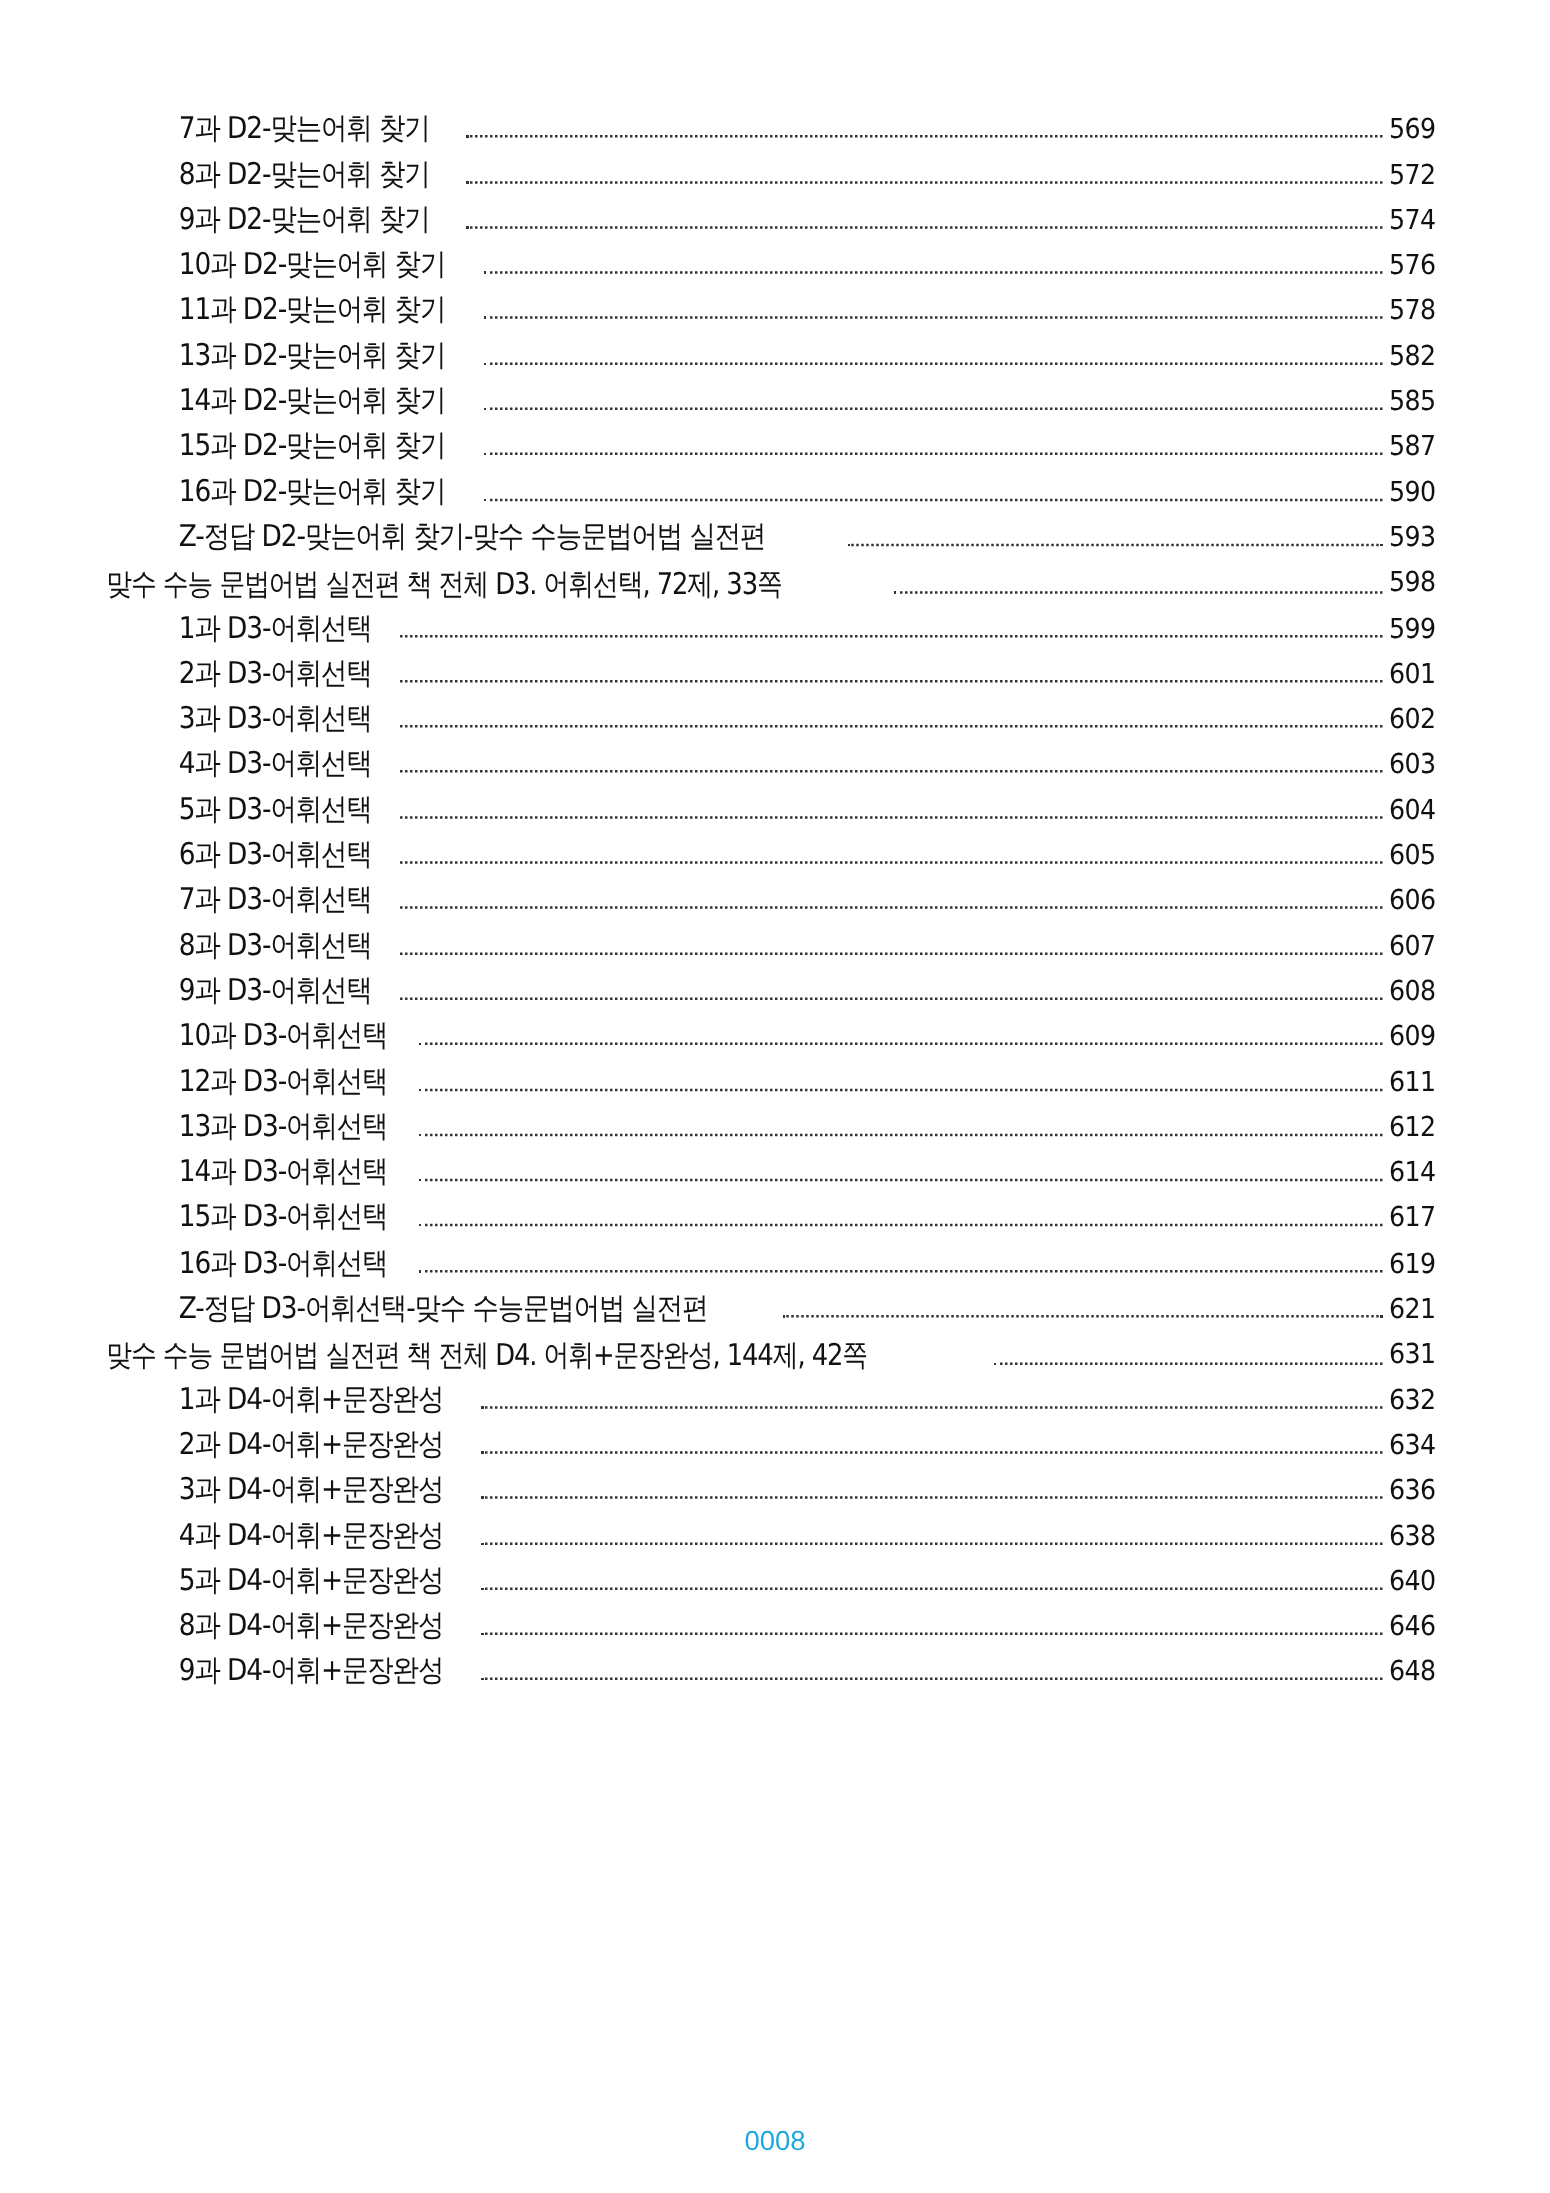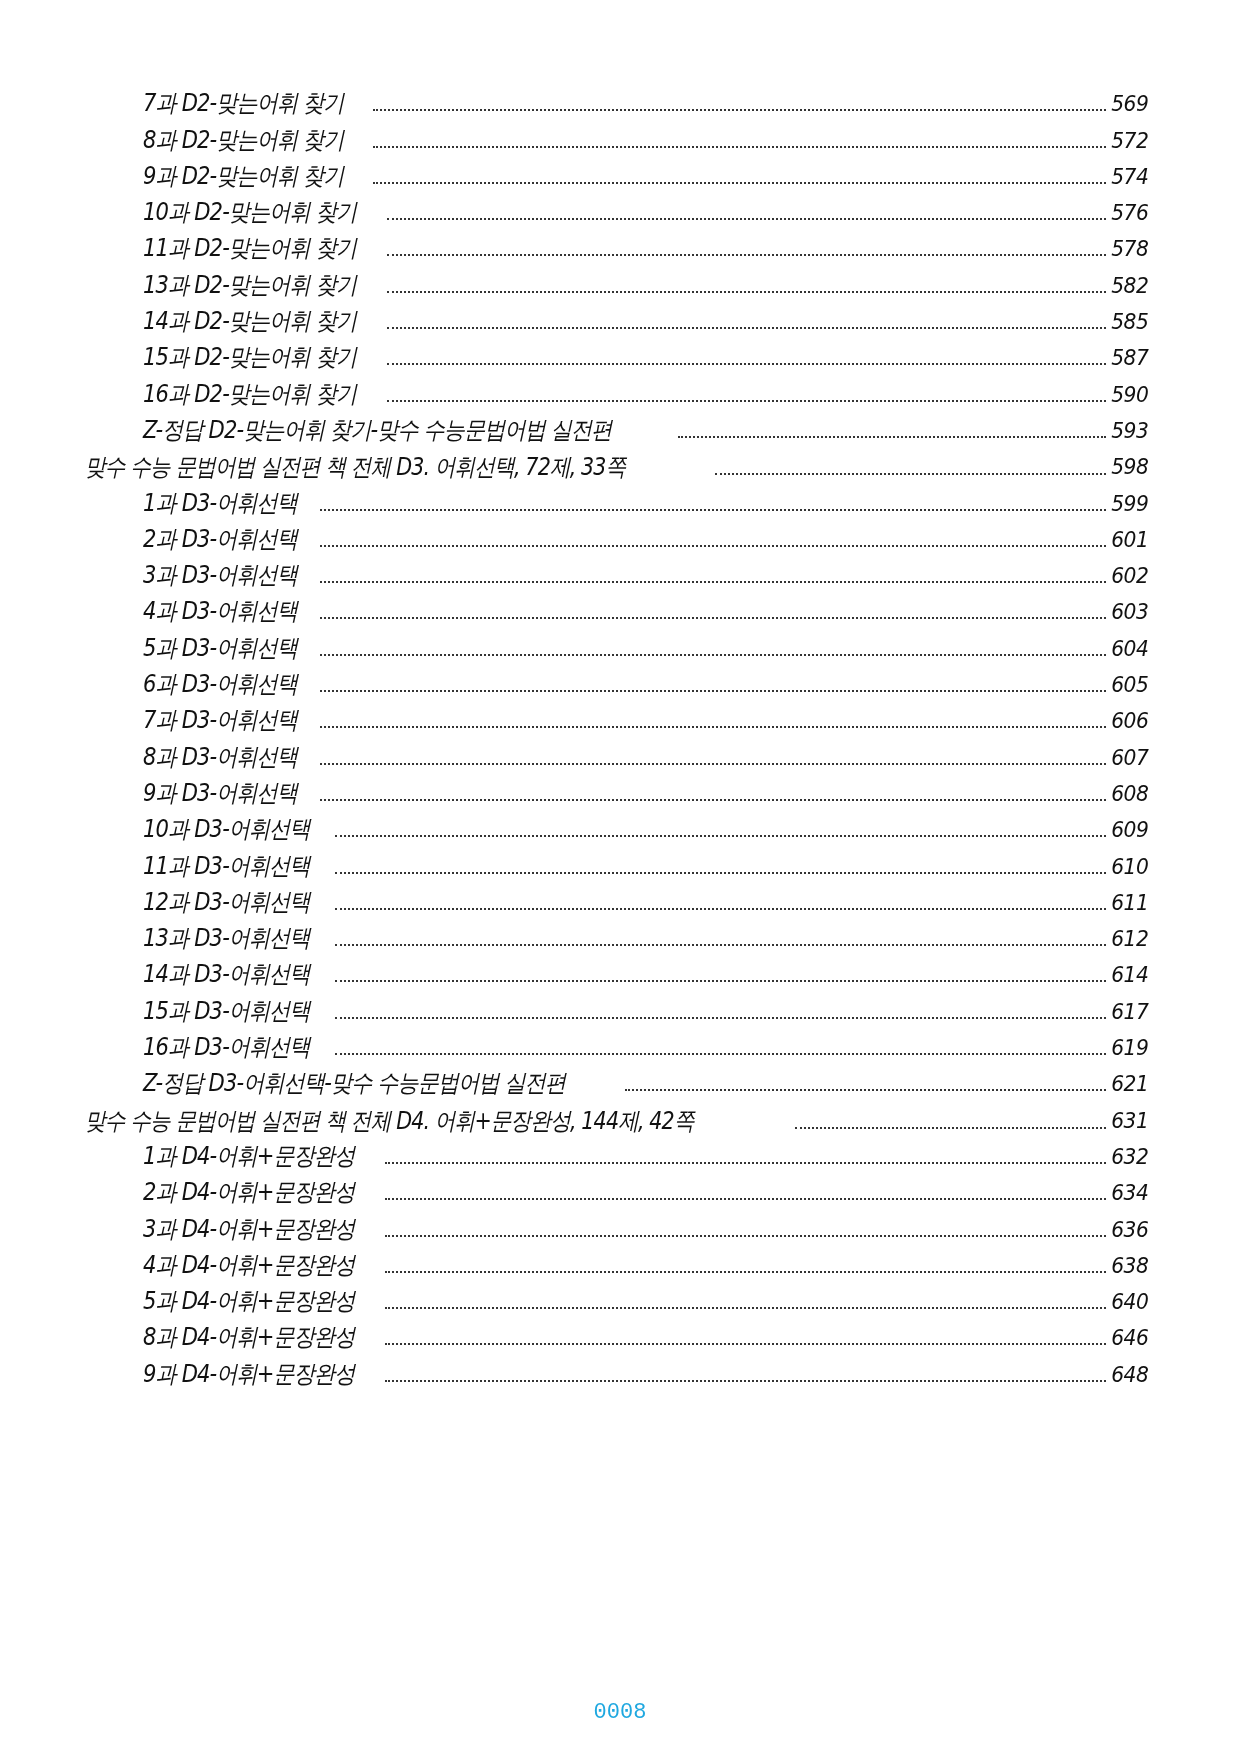--- a/index.html
+++ b/index.html
@@ -1,28 +1,28 @@
 <!DOCTYPE html>
 <html><head>
   <meta charset="utf-8">
   <style>
     html, body { margin: 0; padding: 0; background: #ffffff; }
     body { width: 1240px; height: 1754px; position: relative; overflow: hidden;
            font-family: "DejaVu Sans", "Liberation Sans", sans-serif; color: #111; }
     .toc { position: absolute; left: 0; top: 88px; width: 1240px; }
-    .row { position: relative; height: 36.3px; display: flex; align-items: flex-end; font-style: italic; }
+    .row { position: relative; height: 36.3px; display: flex; align-items: flex-end; }
     .row .entry { display: flex; align-items: baseline; position: absolute; right: 92px; bottom: 6px; }
     .row.l2 .entry { left: 143px; }
     .row.l1 .entry { left: 85px; align-items: flex-end; }
     .title { font-size: 24px; letter-spacing: -1px; white-space: nowrap; line-height: 28px; transform: scaleX(0.88); transform-origin: left bottom; }
     .row.l1 .title { transform: scaleX(0.86); }
     .leader { flex: 1; border-bottom: 2px dotted #333; margin: 0 2px 6px 2px; min-width: 10px; }
     .page { font-size: 22px; letter-spacing: -0.5px; line-height: 28px; width: 40px; text-align: right; transform: scaleX(0.92); transform-origin: right bottom; }
     .footer { position: absolute; left: 0; width: 1240px; top: 1700px; text-align: center;
-              font-size: 22px; color: #1fa8e0; font-family: Liberation Mono, monospace; }
+              font-size: 22px; color: #1fa8e0; font-family: Liberation Sans, sans-serif; }
   </style>
 </head>
 <body>
 
 <div class="toc" id="toc">
     <div class="row l2">
       <div class="entry">
         <span class="title">7과 D2-맞는어휘 찾기</span>
         <span class="leader"></span>
         <span class="page">569</span>
@@ -163,27 +163,20 @@
     </div>
     <div class="row l2">
       <div class="entry">
         <span class="title">10과 D3-어휘선택</span>
         <span class="leader"></span>
         <span class="page">609</span>
       </div>
     </div>
     <div class="row l2">
       <div class="entry">
-        <span class="title">11과 D3-어휘선택</span>
-        <span class="leader"></span>
-        <span class="page">610</span>
-      </div>
-    </div>
-    <div class="row l2">
-      <div class="entry">
         <span class="title">12과 D3-어휘선택</span>
         <span class="leader"></span>
         <span class="page">611</span>
       </div>
     </div>
     <div class="row l2">
       <div class="entry">
         <span class="title">13과 D3-어휘선택</span>
         <span class="leader"></span>
         <span class="page">612</span>

